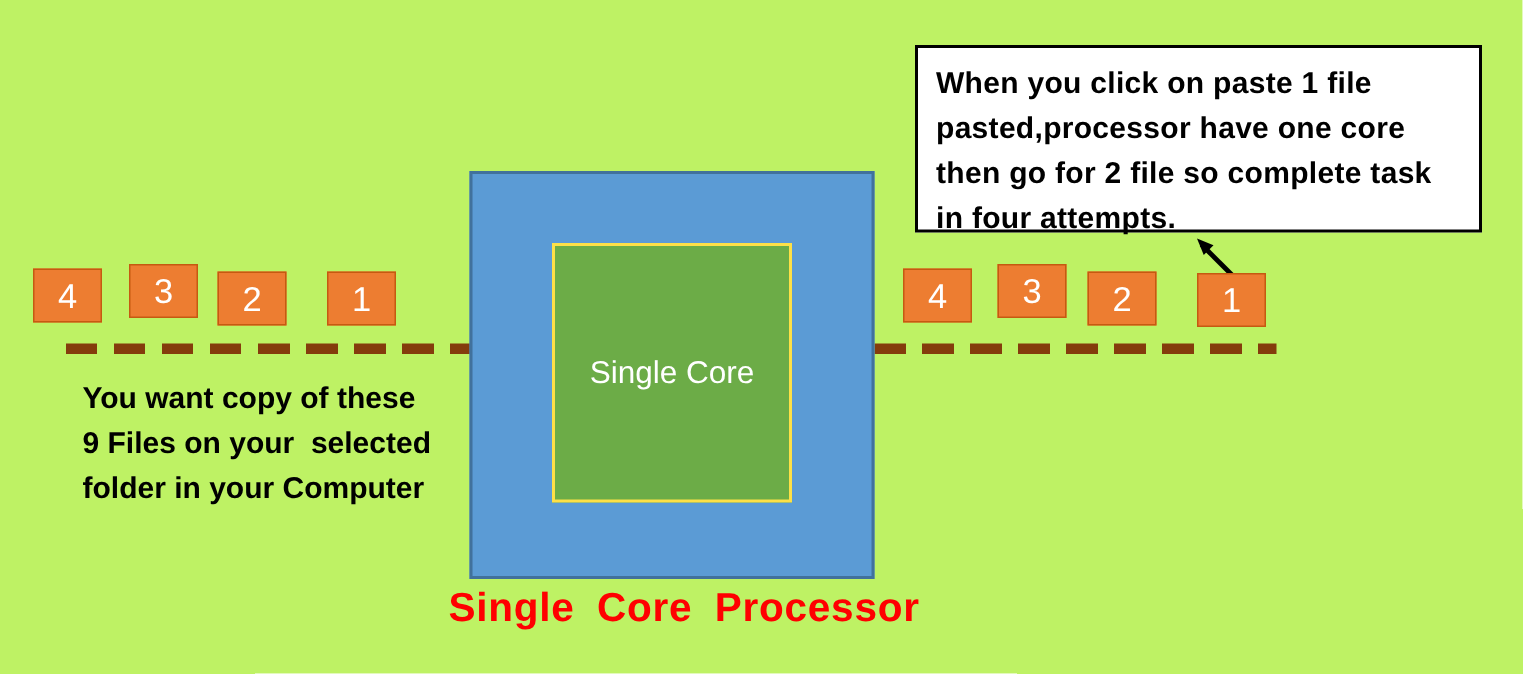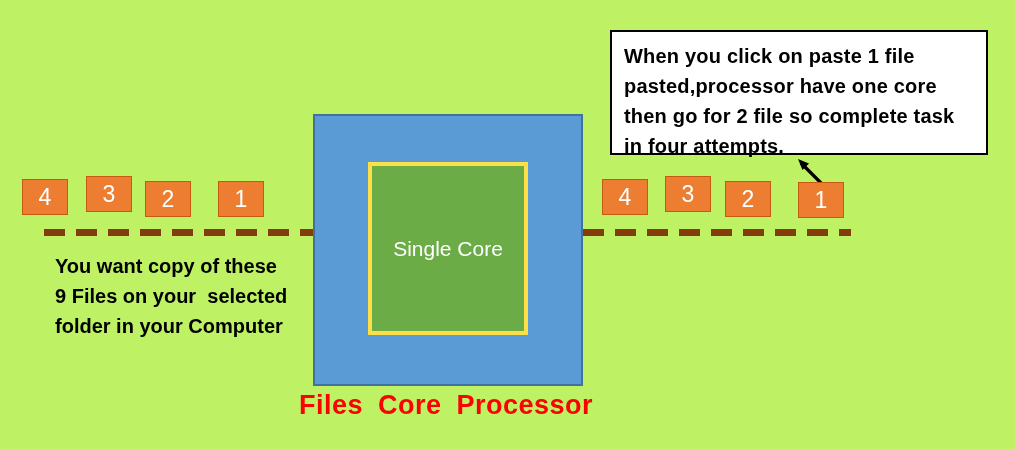--- a/index.html
+++ b/index.html
@@ -63,21 +63,21 @@
     box-sizing: border-box;
     background: #5B9BD5;
     border: 2px solid #41719C;
   }
   .core-box {
     position: absolute;
     left: 53px; top: 46px;
     width: 160px; height: 173px;
     box-sizing: border-box;
     background: #6CAC47;
-    border: 4px solid #fde047;
+    border: 2px solid #fde047;
     display: flex;
     align-items: center;
     justify-content: center;
     color: #ffffff;
     font-size: 21px;
   }
 
   .processor-caption {
     position: absolute;
     left: 299px; top: 390px;
@@ -130,20 +130,20 @@
   <div class="file-box" style="left:725px; top:181px;">2</div>
   <div class="file-box" style="left:798px; top:182px;">1</div>
 
   <div class="dash-line dash-left"></div>
   <div class="dash-line dash-right"></div>
 
   <div class="processor-box">
     <div class="core-box">Single Core</div>
   </div>
 
-  <div class="processor-caption">Files Core Processor</div>
+  <div class="processor-caption">Single Core Processor</div>
 
   <div class="side-caption caption-left">You want copy of these
 9 Files on your  selected
 folder in your Computer</div>
 
 
 </div>
 
 </body></html>

